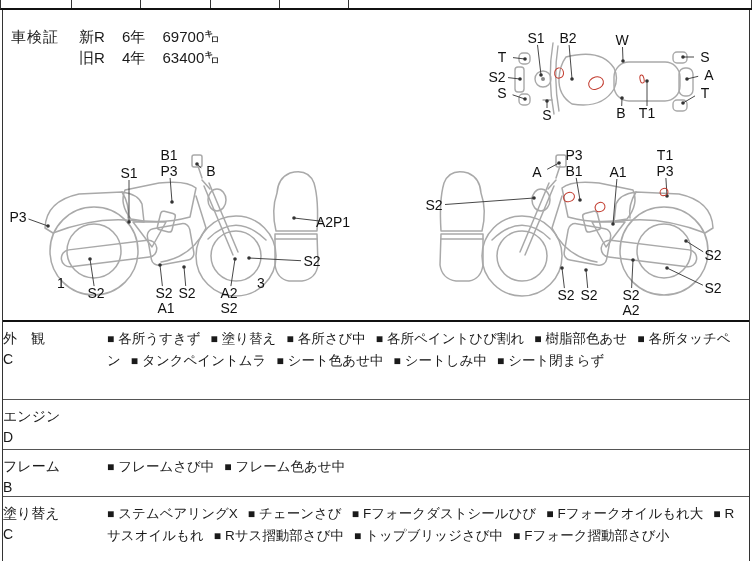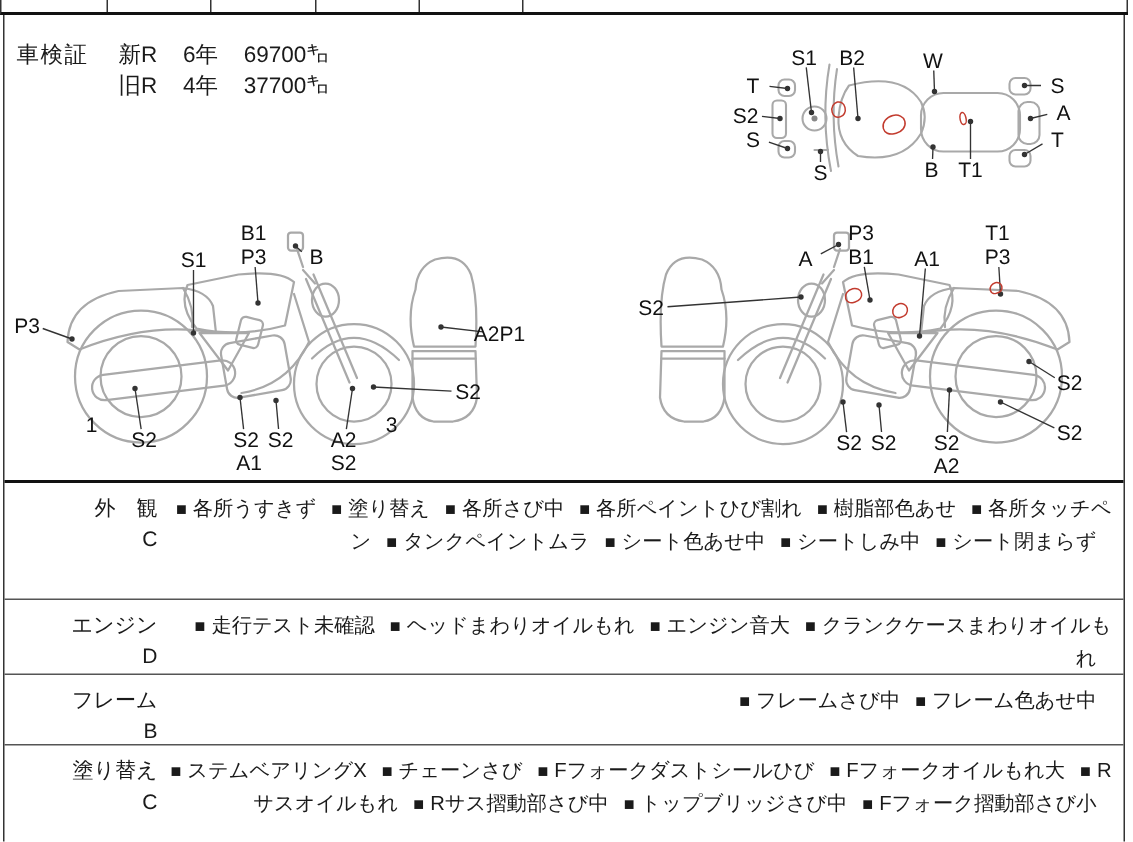--- a/index.html
+++ b/index.html
@@ -45,24 +45,24 @@
 
   
   .rows{position:absolute;left:0;right:0;top:310px;bottom:0;border-top:2px solid #111;
     display:flex;flex-direction:column;}
   .irow{display:flex;}
   .irow + .irow{border-top:1px solid #555;}
   .irow.r0{height:77px;}
   .irow.r1{height:49px;}
   .irow.r2{height:46px;}
   .irow.r3{flex:1;}
-  .cat-cell{width:102px;text-align:right;flex:none;}
+  .cat-cell{width:102px;text-align:left;flex:none;}
   .cat{margin-top:8px;font-size:14px;}
   .grade{margin-top:3px;font-size:14px;}
-  .items{flex:1;padding:6px 8px 0 2px;font-size:13.5px;line-height:22px;text-align:right;}
+  .items{flex:1;padding:6px 8px 0 2px;font-size:13.5px;line-height:22px;}
   .defect{margin-right:10px;}
   .bullet{margin-right:4px;font-size:12px;}
 </style>
 </head>
 <body>
 
 <div class="stage">
 
   <div class="top-strip">
     <div class="ts-cell"></div>
@@ -79,21 +79,21 @@
       <div class="cert-title">車検証</div>
       <div>
         <div class="cert-line">
           <span class="cert-reg">新R</span>
           <span class="cert-years">6年</span>
           <span class="cert-km">69700㌔</span>
         </div>
         <div class="cert-line">
           <span class="cert-reg">旧R</span>
           <span class="cert-years">4年</span>
-          <span class="cert-km">37700㌔</span>
+          <span class="cert-km">63400㌔</span>
         </div>
       </div>
     </div>
 
     <svg width="0" height="0" style="position:absolute">
       <defs>
         <g id="bikeSide" fill="none" stroke="#a9a9a9" stroke-width="1.5" stroke-linecap="round" stroke-linejoin="round">
           <circle cx="85" cy="113" r="44"></circle>
             <circle cx="85" cy="113" r="27"></circle>
           <circle cx="227" cy="118" r="40"></circle>
@@ -276,21 +276,20 @@
           <div class="grade">C</div>
         </div>
         <div class="items"><span class="defect"><span class="bullet">■</span>各所うすきず</span><span class="defect"><span class="bullet">■</span>塗り替え</span><span class="defect"><span class="bullet">■</span>各所さび中</span><span class="defect"><span class="bullet">■</span>各所ペイントひび割れ</span><span class="defect"><span class="bullet">■</span>樹脂部色あせ</span><span class="defect"><span class="bullet">■</span>各所タッチペン</span><span class="defect"><span class="bullet">■</span>タンクペイントムラ</span><span class="defect"><span class="bullet">■</span>シート色あせ中</span><span class="defect"><span class="bullet">■</span>シートしみ中</span><span class="defect"><span class="bullet">■</span>シート閉まらず</span></div>
       </div>
 
       <div class="irow r1">
         <div class="cat-cell">
           <div class="cat">エンジン</div>
           <div class="grade">D</div>
         </div>
-        <div class="items"><span class="defect"><span class="bullet">■</span>走行テスト未確認</span><span class="defect"><span class="bullet">■</span>ヘッドまわりオイルもれ</span><span class="defect"><span class="bullet">■</span>エンジン音大</span><span class="defect"><span class="bullet">■</span>クランクケースまわりオイルもれ</span></div>
       </div>
 
       <div class="irow r2">
         <div class="cat-cell">
           <div class="cat">フレーム</div>
           <div class="grade">B</div>
         </div>
         <div class="items"><span class="defect"><span class="bullet">■</span>フレームさび中</span><span class="defect"><span class="bullet">■</span>フレーム色あせ中</span></div>
       </div>
 

